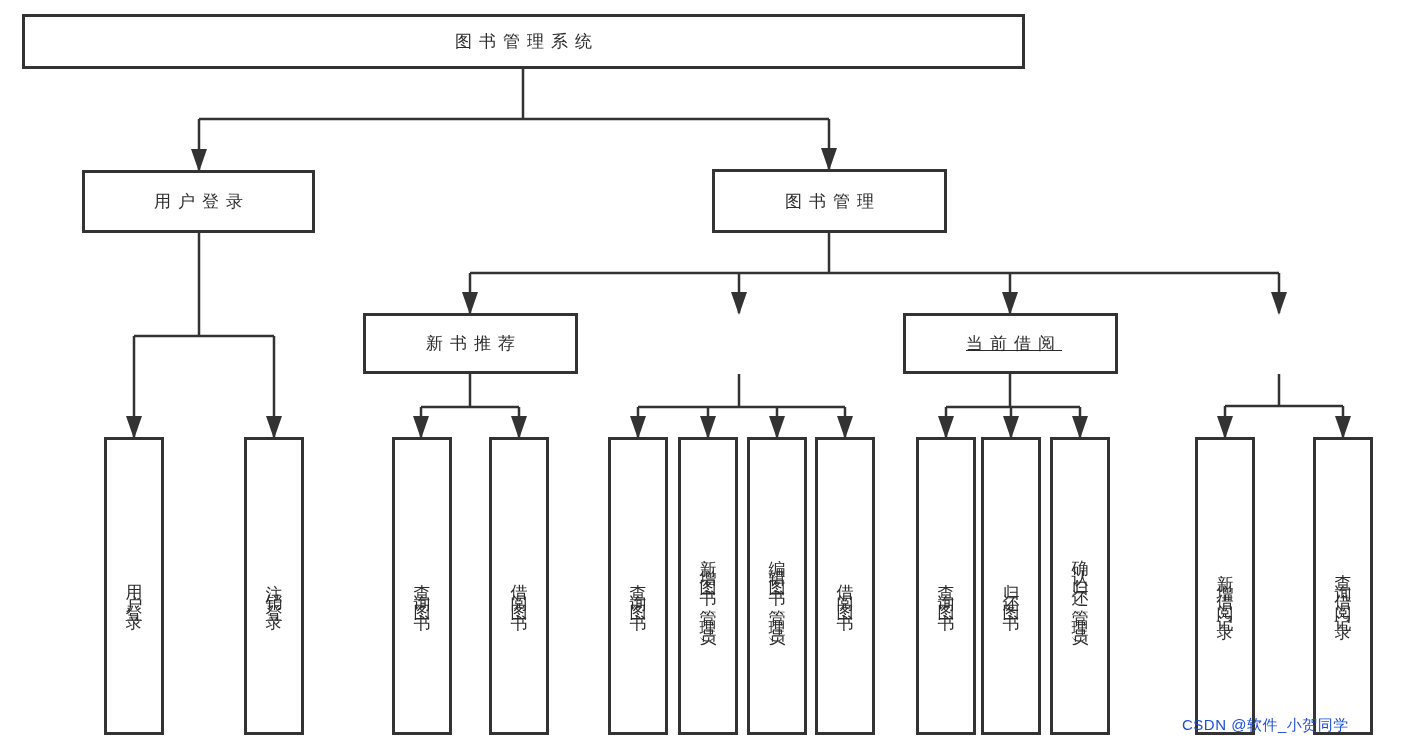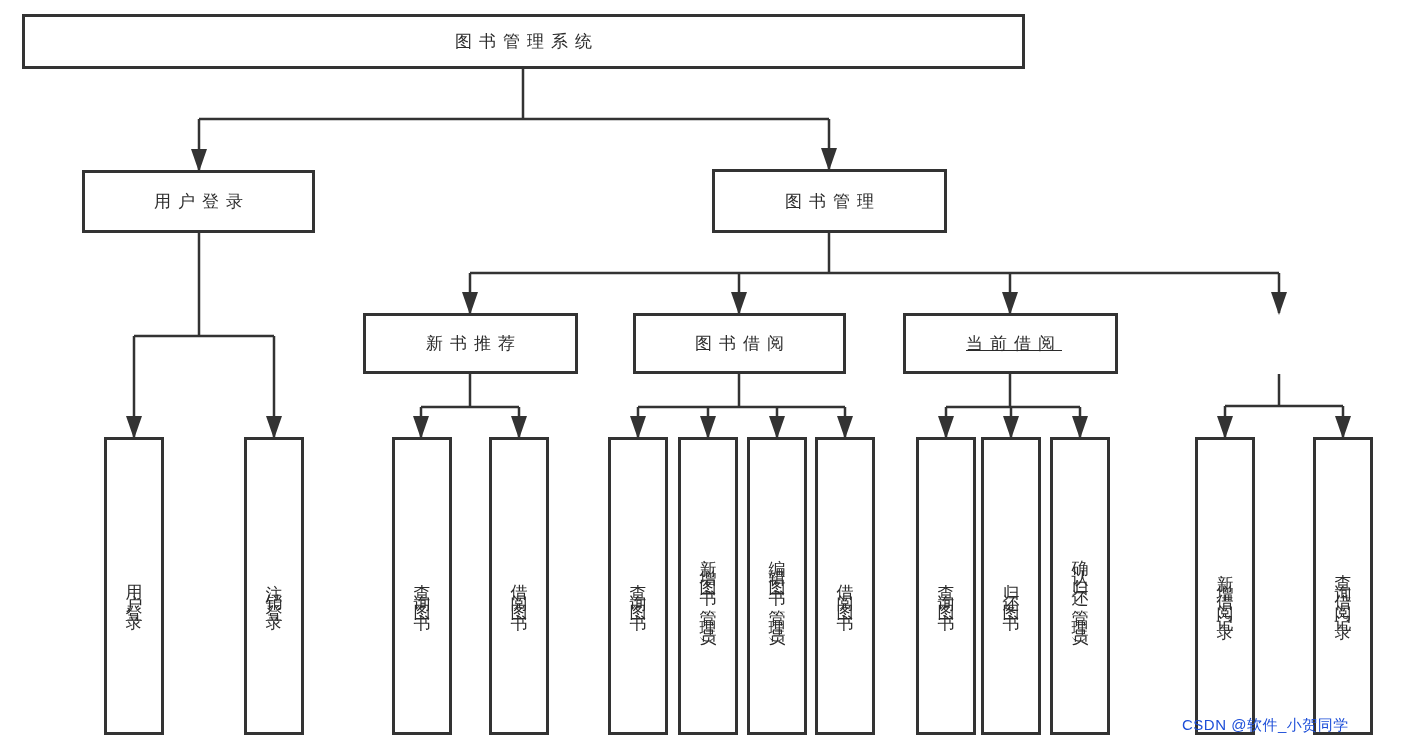--- a/index.html
+++ b/index.html
@@ -123,23 +123,20 @@
   <div class="box hlabel" style="left:82px; top:170px; width:233px; height:63px;">
     <span>用户登录</span>
   </div>
   <div class="box hlabel" style="left:712px; top:169px; width:235px; height:64px;">
     <span>图书管理</span>
   </div>
 
   <div class="box hlabel" style="left:363px; top:313px; width:215px; height:61px;">
     <span>新书推荐</span>
   </div>
-  <div class="box hlabel" style="left:633px; top:313px; width:213px; height:61px;">
-    <span>图书借阅</span>
-  </div>
   <div class="box hlabel" style="left:903px; top:313px; width:215px; height:61px;text-decoration:underline;">
     <span>当前借阅</span>
   </div>
 
   <div class="box leaf" style="left:104px;">
     <span class="vt">用户登录</span>
   </div>
   <div class="box leaf" style="left:244px;">
     <span class="vt">注销登录</span>
   </div>

